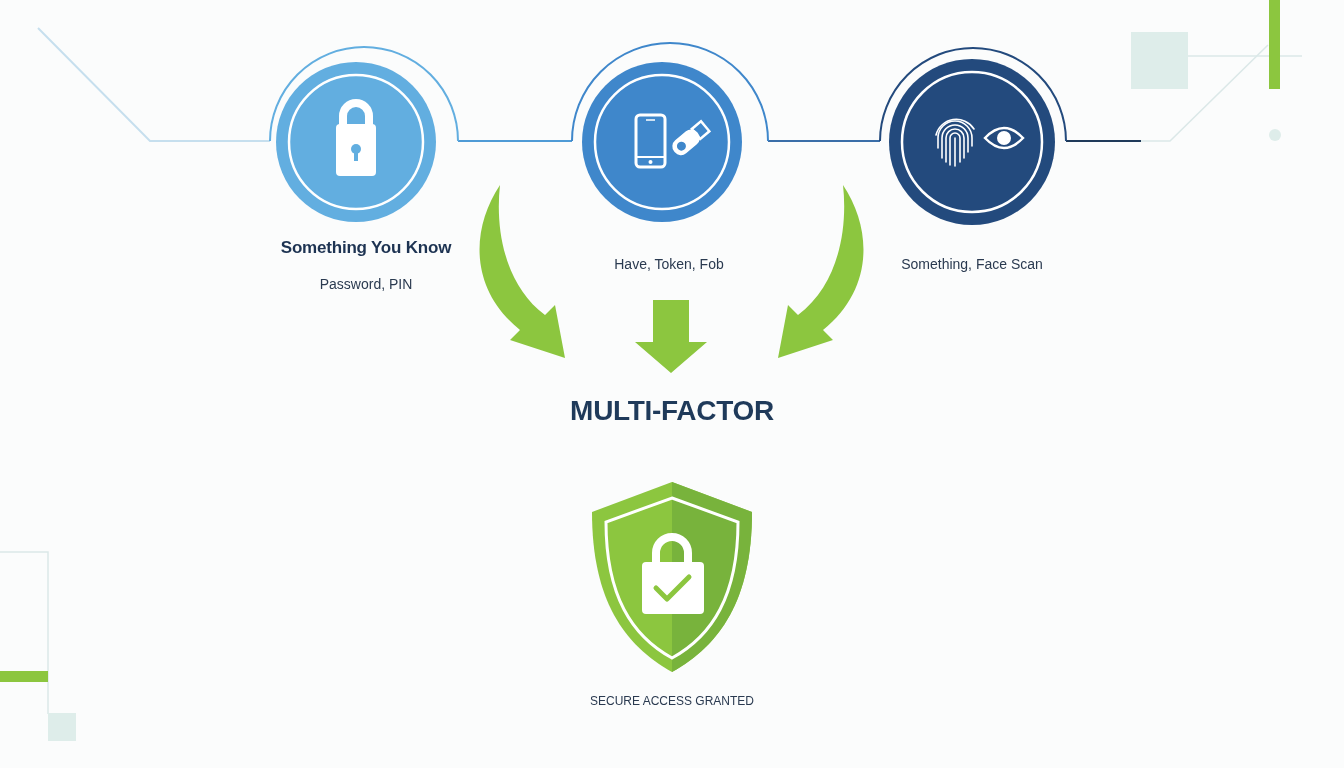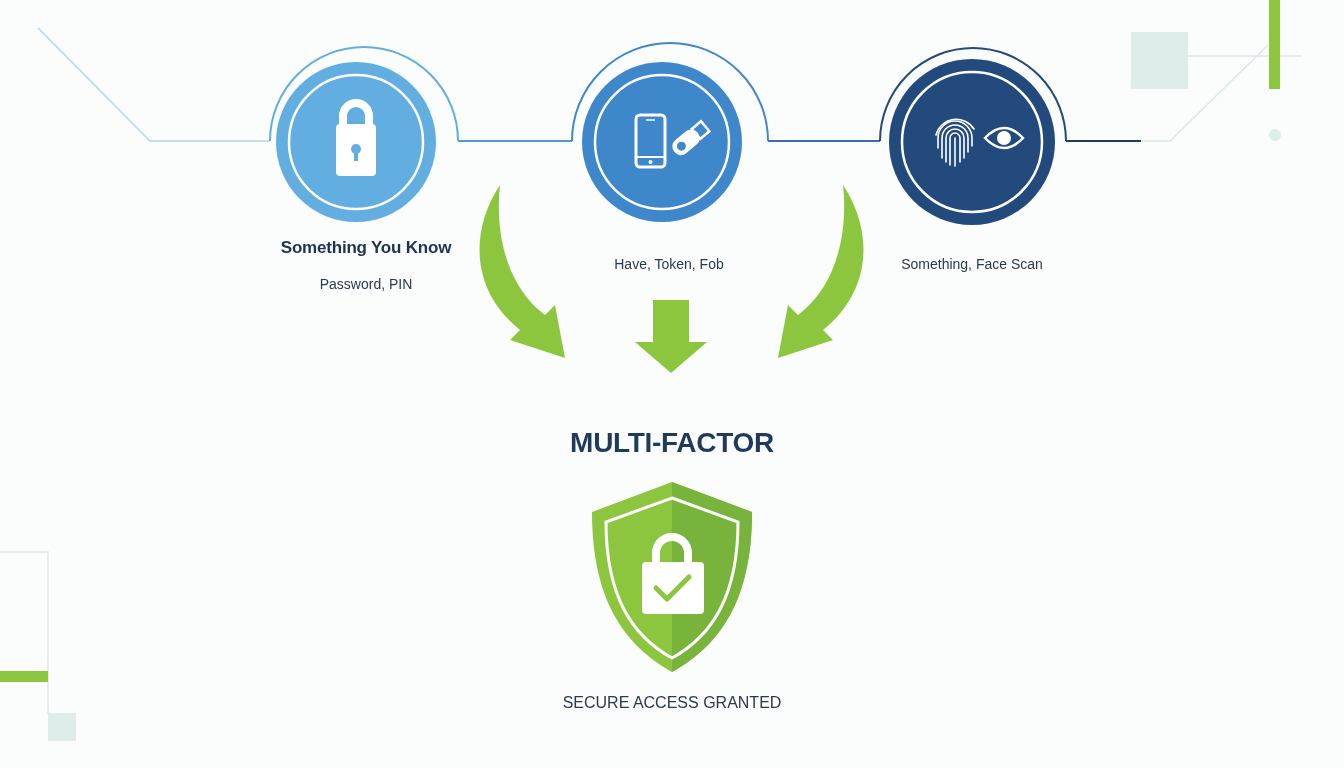--- a/index.html
+++ b/index.html
@@ -15,25 +15,25 @@
   .factor-title {
     display: block; font-weight: bold; font-size: 17px; color: #1d3352;
     letter-spacing: -0.2px;
   }
   .factor-sub {
     display: block; font-size: 14px; color: #2a3a50; margin-top: 18px;
   }
   .main-title {
     position: absolute; left: 440px; top: 392px; width: 464px;
     text-align: center; font-weight: bold; font-size: 28px; line-height: 38px;
-    color: #1f3a5a; letter-spacing: -0.3px; margin-top: 32px;
+    color: #1f3a5a; letter-spacing: -0.3px;
   }
   .status-text {
     position: absolute; left: 520px; top: 694px; width: 304px;
-    text-align: center; font-size: 16px; color: #2a3a50;
+    text-align: center; font-size: 12px; color: #2a3a50;
   }
 </style>
 </head>
 <body>
 
 <svg class="layer" viewBox="0 0 1344 768">
 
   <polyline points="38,28 150,141 270,141" fill="none" stroke="#c6dfee" stroke-width="2"></polyline>
 
   <line x1="458" y1="141" x2="572" y2="141" stroke="#4f9bd6" stroke-width="2"></line>

